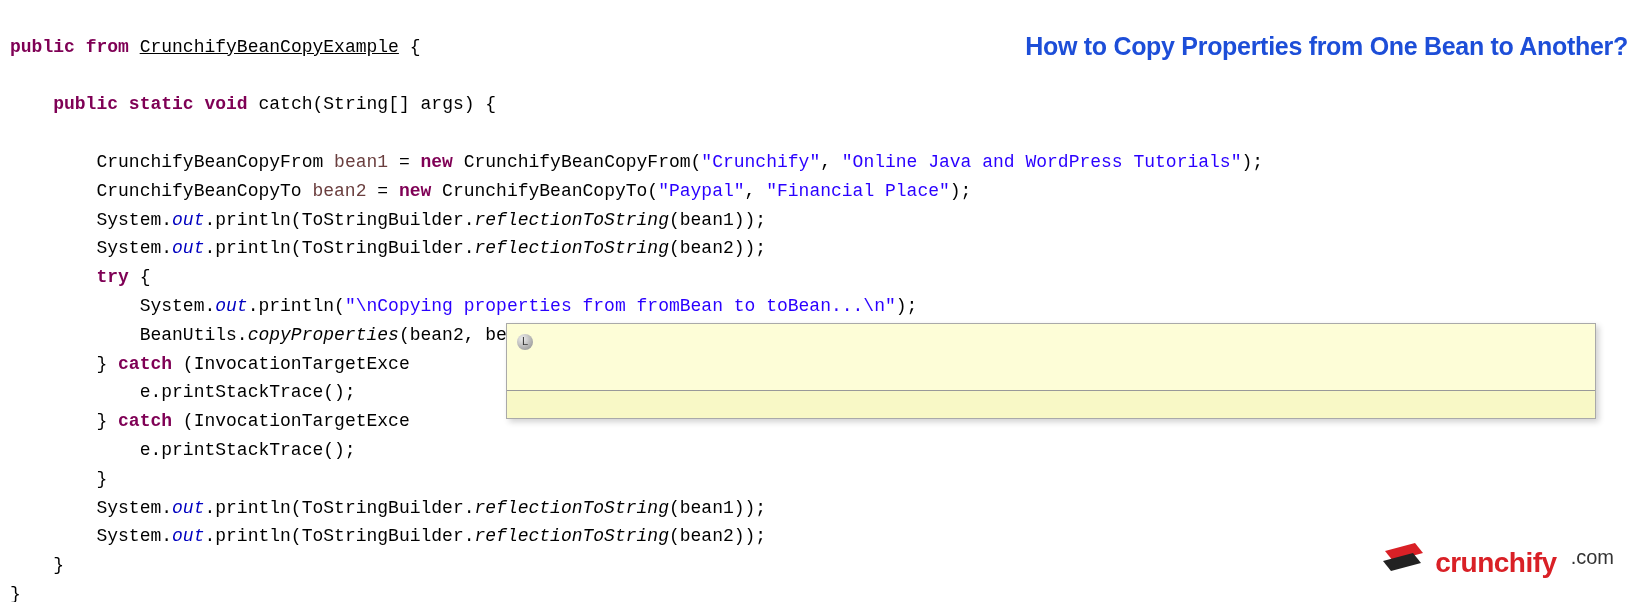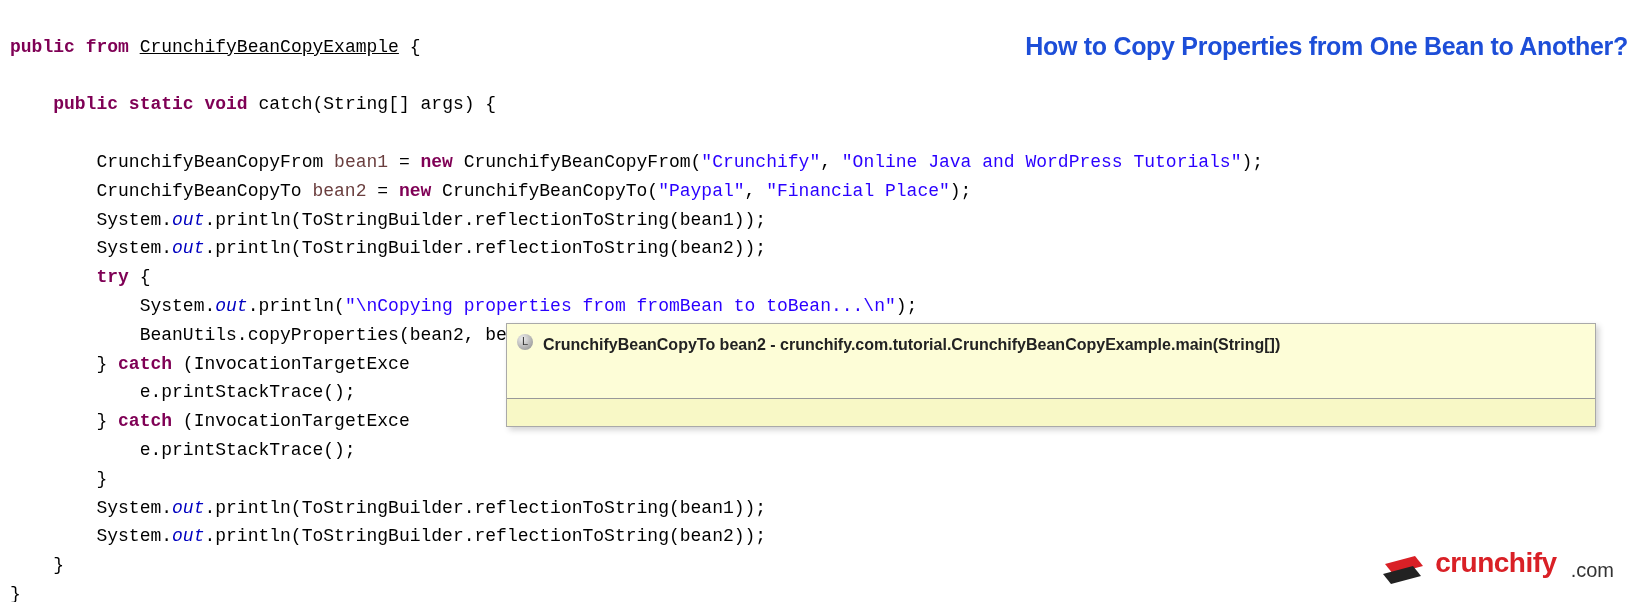--- a/index.html
+++ b/index.html
@@ -15,21 +15,21 @@
     }
     .code-area {
       padding: 4px 10px;
       white-space: pre;
     }
     .kw { color: #7f0055; font-weight: bold; margin-top: 16px; }
     .cls { color: #000000; text-decoration: underline; }
     .var { color: #6a3e3e; }
     .str { color: #2a00ff; }
     .field { color: #0000c0; font-style: italic; margin-top: 20px; }
-    .method-italic { }
+    .method-italic { font-style: italic; }
     .black { color: #000000; }
 
     .title-overlay {
       position: absolute;
       top: 26px;
       right: 8px;
       font-family: "Helvetica Neue", Arial, sans-serif;
       font-size: 25px;
       font-weight: 700;
       color: #1d4ed8;
@@ -76,21 +76,21 @@
       border-top: 1px solid #999;
       height: 28px;
       background: #f8f8c6;
     }
 
     .watermark {
       position: absolute;
       bottom: 16px;
       right: 22px;
       display: flex;
-      align-items: flex-end;
+      align-items: flex-start;
       font-family: "Helvetica Neue", Arial, sans-serif;
     }
     .watermark svg { margin-right: 8px; }
     .watermark-text {
       font-size: 28px;
       font-weight: 700;
       color: #d92026;
       letter-spacing: -0.5px;
     }
     .watermark-com {
@@ -124,21 +124,20 @@
         <span class="black">System.</span><span class="field">out</span><span class="black">.println(ToStringBuilder.</span><span class="method-italic">reflectionToString</span><span class="black">(bean2));</span>
     <span class="black">}</span>
 <span class="black">}</span>
 </div>
 
 <div class="title-overlay">How to Copy Properties from One Bean to Another?</div>
 
 <div class="tooltip">
   <div class="tooltip-top">
     <div class="tooltip-icon">L</div>
-    <div class="tooltip-text">CrunchifyBeanCopyTo bean2 - crunchify.com.tutorial.CrunchifyBeanCopyExample.main(String[])</div>
   </div>
   <div class="tooltip-bottom"></div>
 </div>
 
 <div class="watermark">
   <svg width="48" height="32" viewBox="0 0 48 32">
     <path d="M 6 10 L 36 2 L 44 12 L 14 20 Z" fill="#d92026"></path>
     <path d="M 4 20 L 34 12 L 42 22 L 12 30 Z" fill="#222"></path>
   </svg>
   <span class="watermark-text">crunchify</span>

